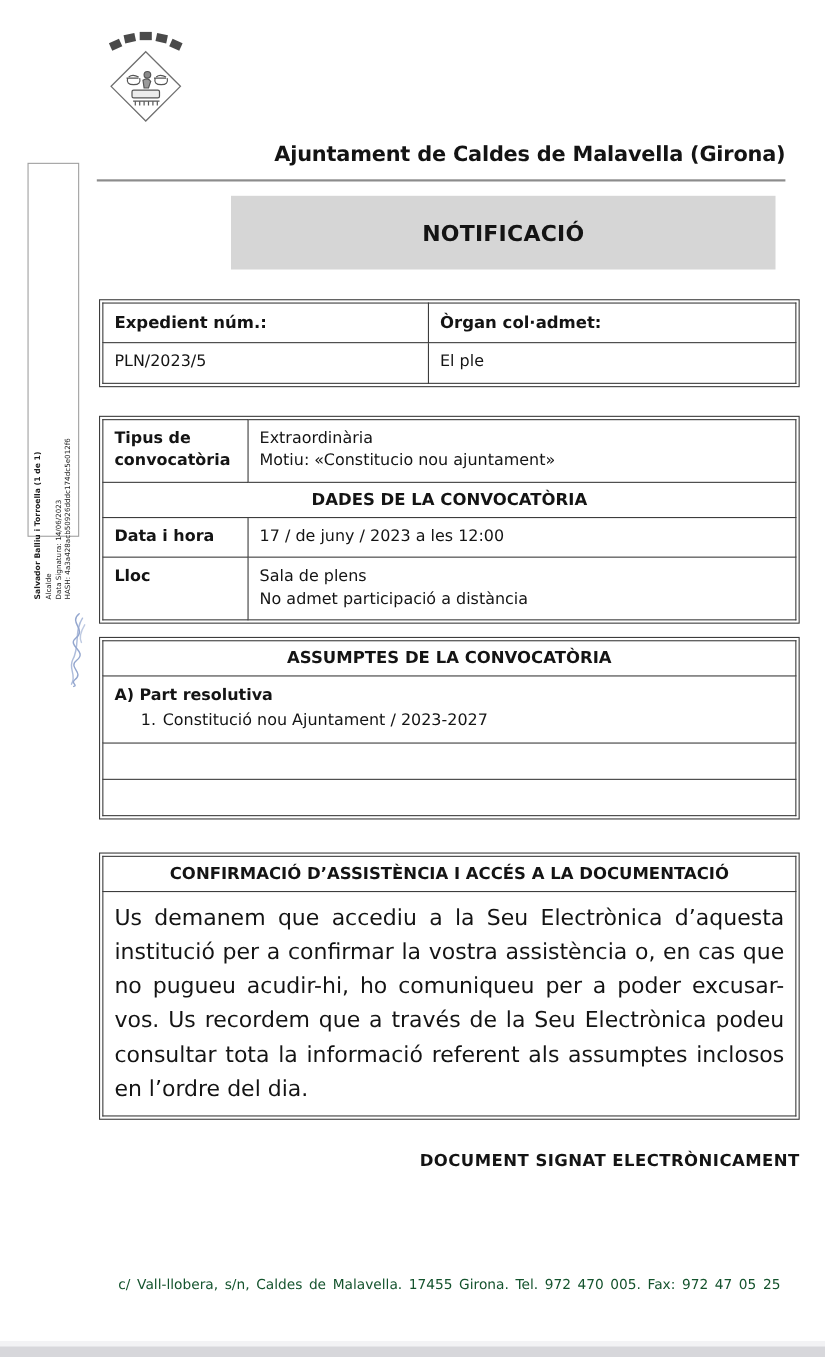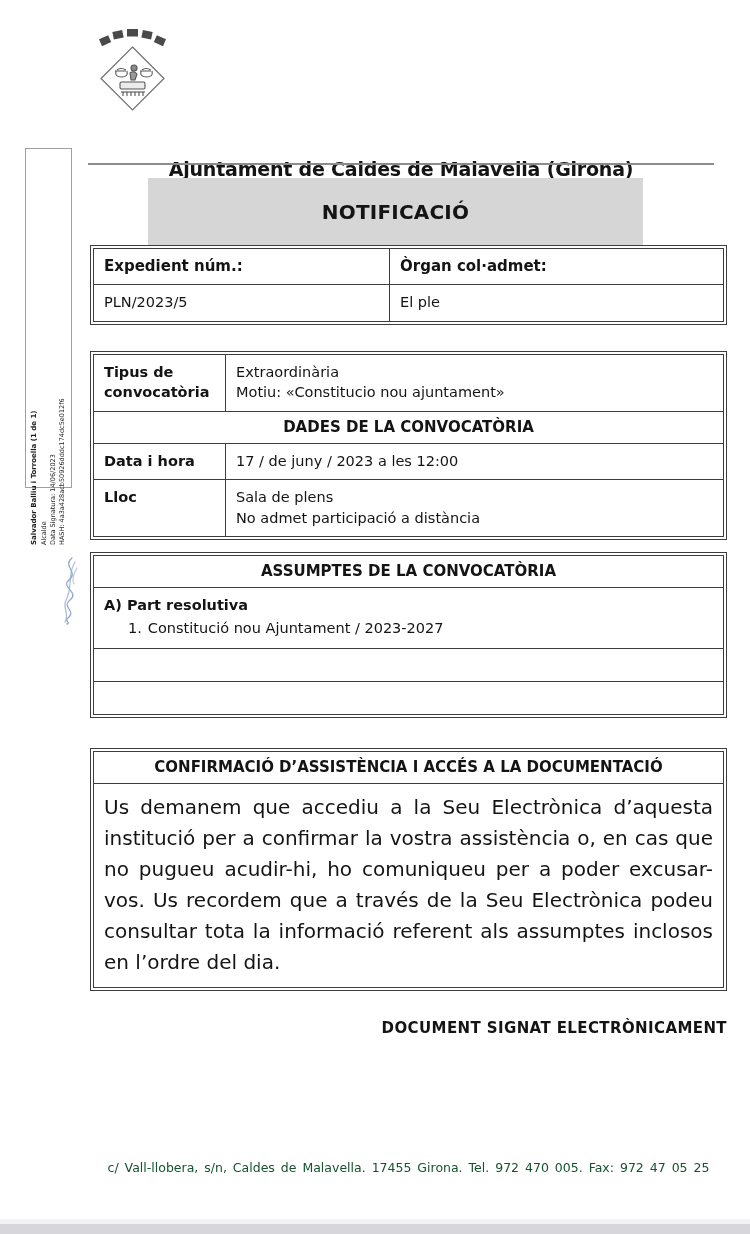--- a/index.html
+++ b/index.html
@@ -6,35 +6,35 @@
   html,body { background:#fff; }
   .page {
     position:relative; width:750px; height:1234px; margin:0 auto;
     background:#ffffff; overflow:hidden;
     font-family:"DejaVu Sans", "Liberation Sans", sans-serif; color:#141414;
   }
   
   .crest { position:absolute; left:97px; top:26px; width:72px; height:88px; }
   .doc-title {
     position:absolute; top:129px; left:88px; width:626px;
-    text-align:center; font-size:19px; font-weight:bold; letter-spacing:-0.2px;margin-top:29px;
+    text-align:right; font-size:19px; font-weight:bold; letter-spacing:-0.2px;
   }
   .title-rule { position:absolute; top:163px; left:88px; width:626px; height:2px; background:#8c8c8c; }
   
   .content { position:absolute; left:90px; top:178px; width:637px; }
   .notif-box {
-    margin-left:58px; width:495px; height:67px; background:#d6d6d6;
+    margin-left:120px; width:495px; height:67px; background:#d6d6d6;
     display:flex; align-items:center; justify-content:center;
     font-size:20px; font-weight:bold; letter-spacing:0.2px;
   }
   
   .box { border:1px solid #3d3d3d; padding:2px; background:#fff; }
   .box table { width:100%; border-collapse:collapse; table-layout:fixed; }
   .box td { border:1px solid #3d3d3d; vertical-align:top; }
-  .box-expedient { }
+  .box-expedient { margin-top:27px; }
   .box-dades     { margin-top:26px; }
   .box-assumptes { margin-top:12px; }
   .box-confirm   { margin-top:30px; }
   .hdr-cell {
     font-weight:bold; font-size:15px; text-align:center; padding:6px 8px 7px;
   }
   .hdr-left { text-align:left; padding:8px 10px 9px; }
   .val-cell { font-size:14.5px; padding:7px 10px 8px; line-height:1.42; }
   .lbl-cell { font-weight:bold; font-size:14.5px; padding:7px 10px 8px; line-height:1.42; }
   .col-exp1 { width:296px; }

